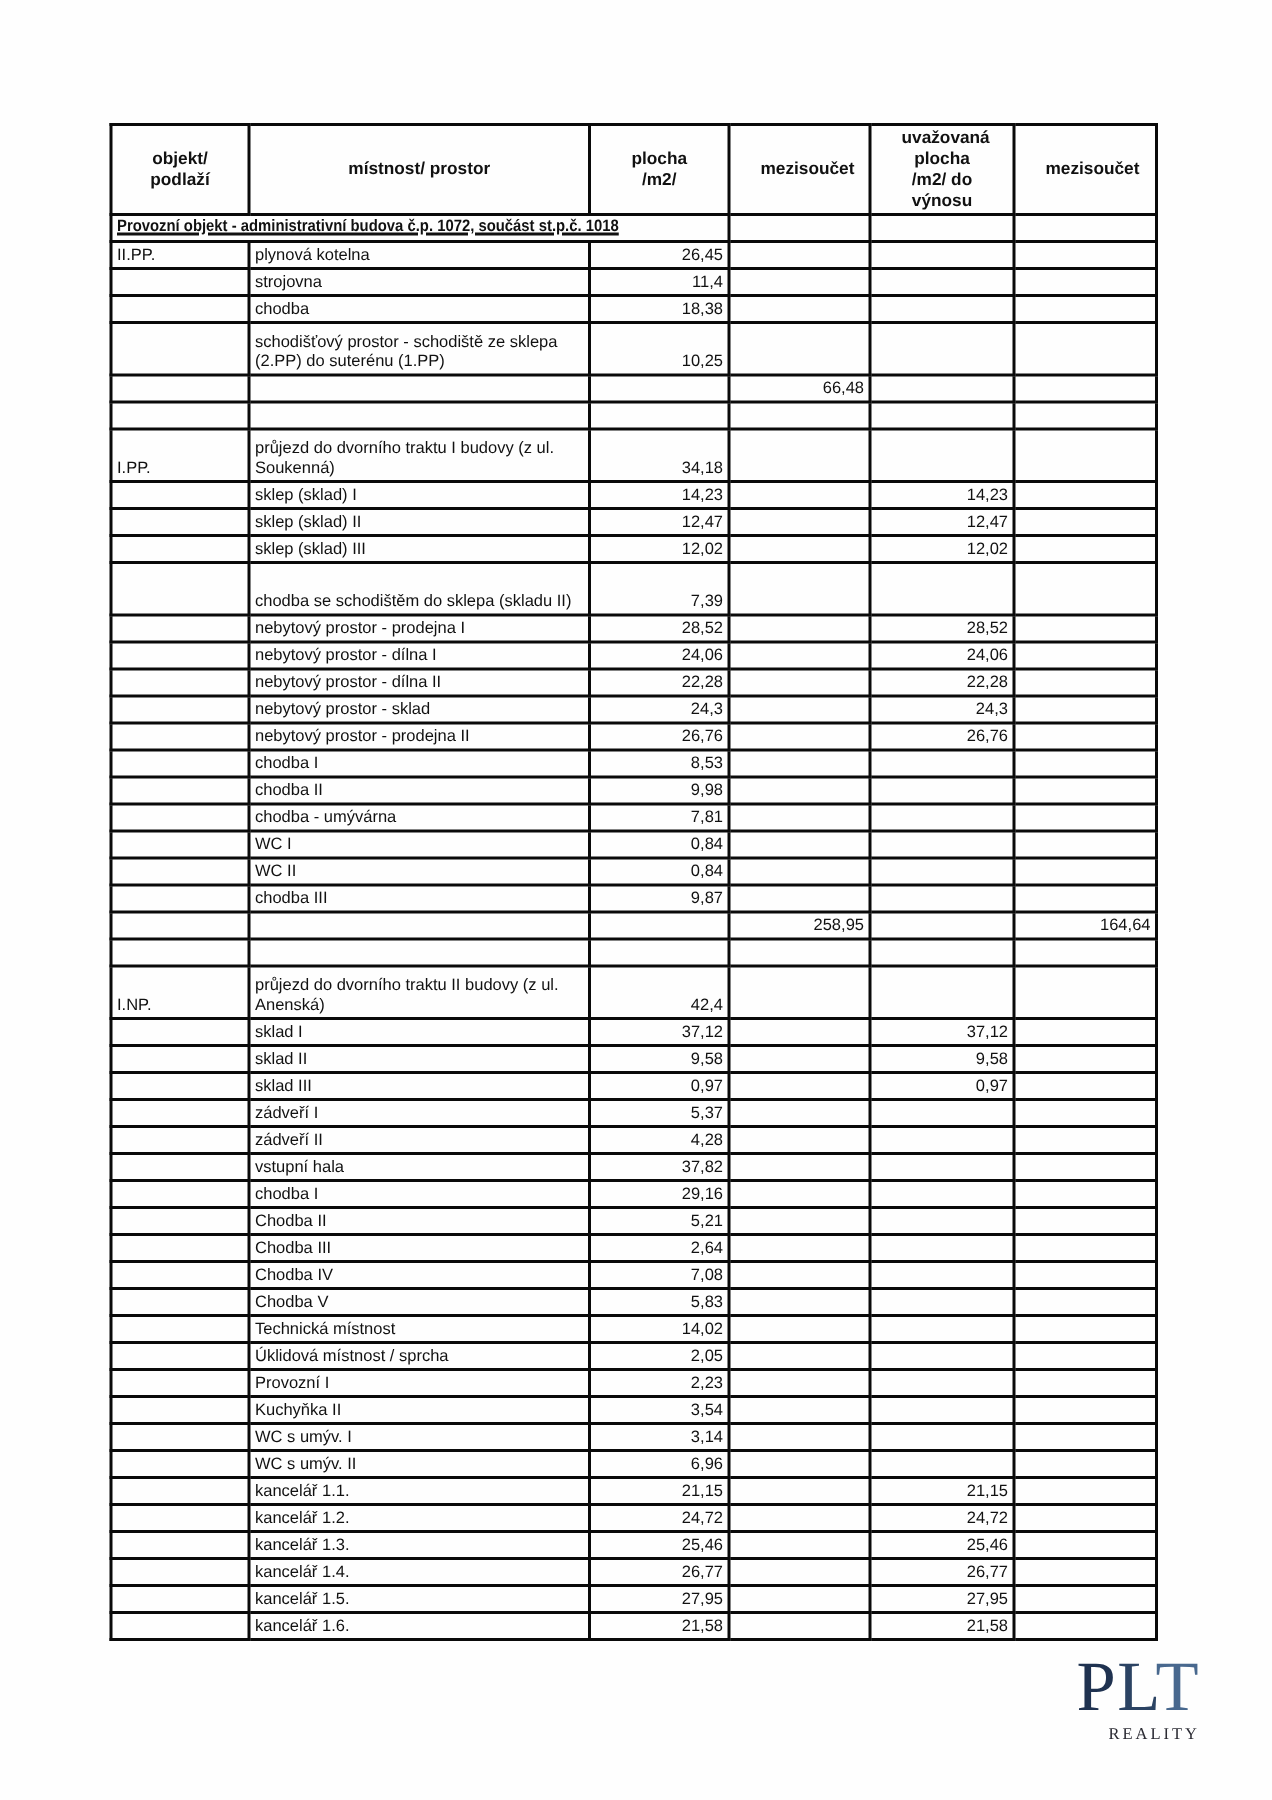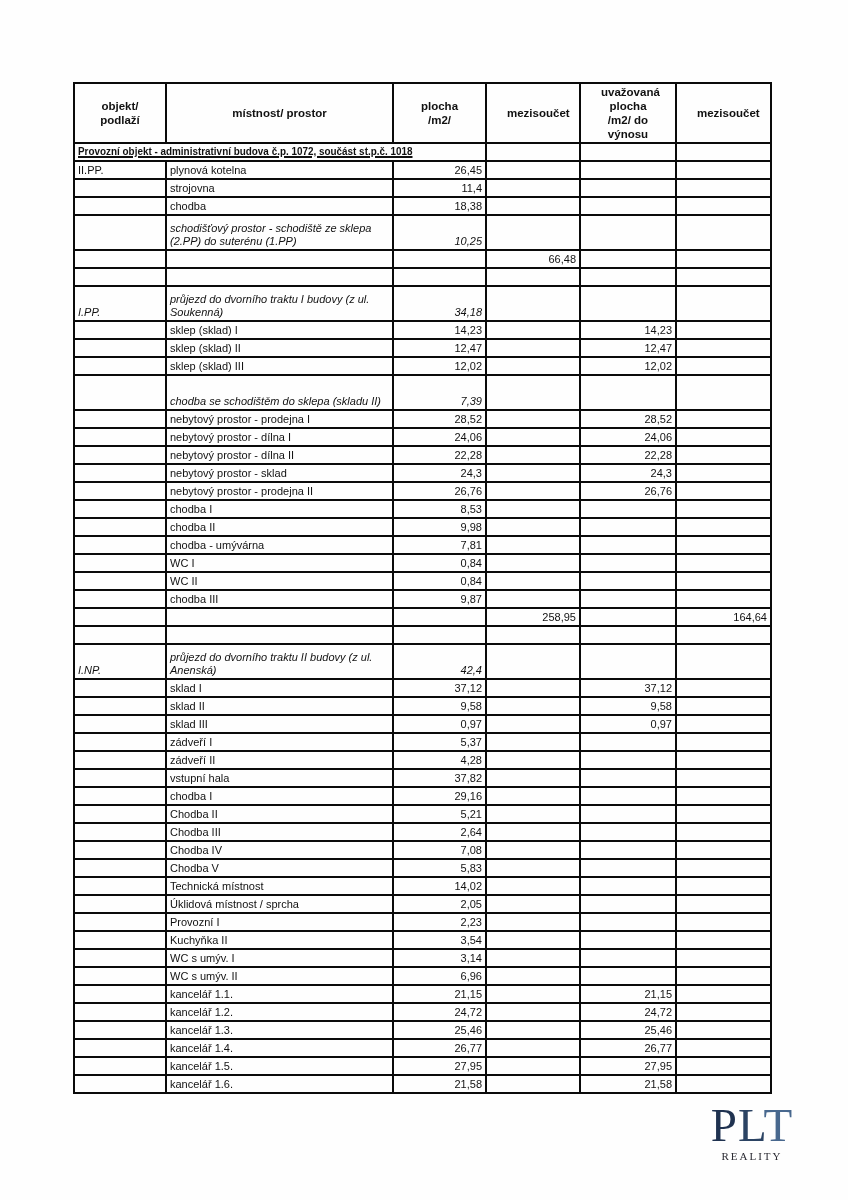--- a/index.html
+++ b/index.html
@@ -17,31 +17,31 @@
     padding:0 3px 1px 3px;
     vertical-align:bottom;
     overflow:hidden;
   }
   table.area thead th{
     font-size:11.5px;line-height:14px;font-weight:bold;
     text-align:center;vertical-align:middle;
     height:48px;padding:1px 20px;
   }
   tr.single td{height:15px;}
-  tr.tall td{height:32px;font-style:italic;}
+  tr.tall td{height:32px;}
   tr.sec td{height:15px;vertical-align:middle;margin-left:12px;}
   .sectitle{
     font-weight:bold;font-size:11px;white-space:nowrap;
     text-decoration:underline;text-decoration-thickness:1.5px;
     display:inline-block;transform:scaleX(0.9);transform-origin:left center;
   }
   td.c1{white-space:nowrap;}
   td.num{text-align:right;padding-right:4px;}
   .logo{
-    position:absolute;left:704px;top:1100px;width:96px;text-align:center;
+    position:absolute;left:704px;top:1100px;width:96px;text-align:right;
     font-family:"Liberation Serif",serif;
   }
   .logo-word{font-size:47px;line-height:50px;letter-spacing:1px;font-weight:400;}
   .logo-sub{font-size:11px;letter-spacing:2px;margin-top:0px;font-weight:400;}
 </style>
 </head>
 <body>
 
 <div class="page">
 

